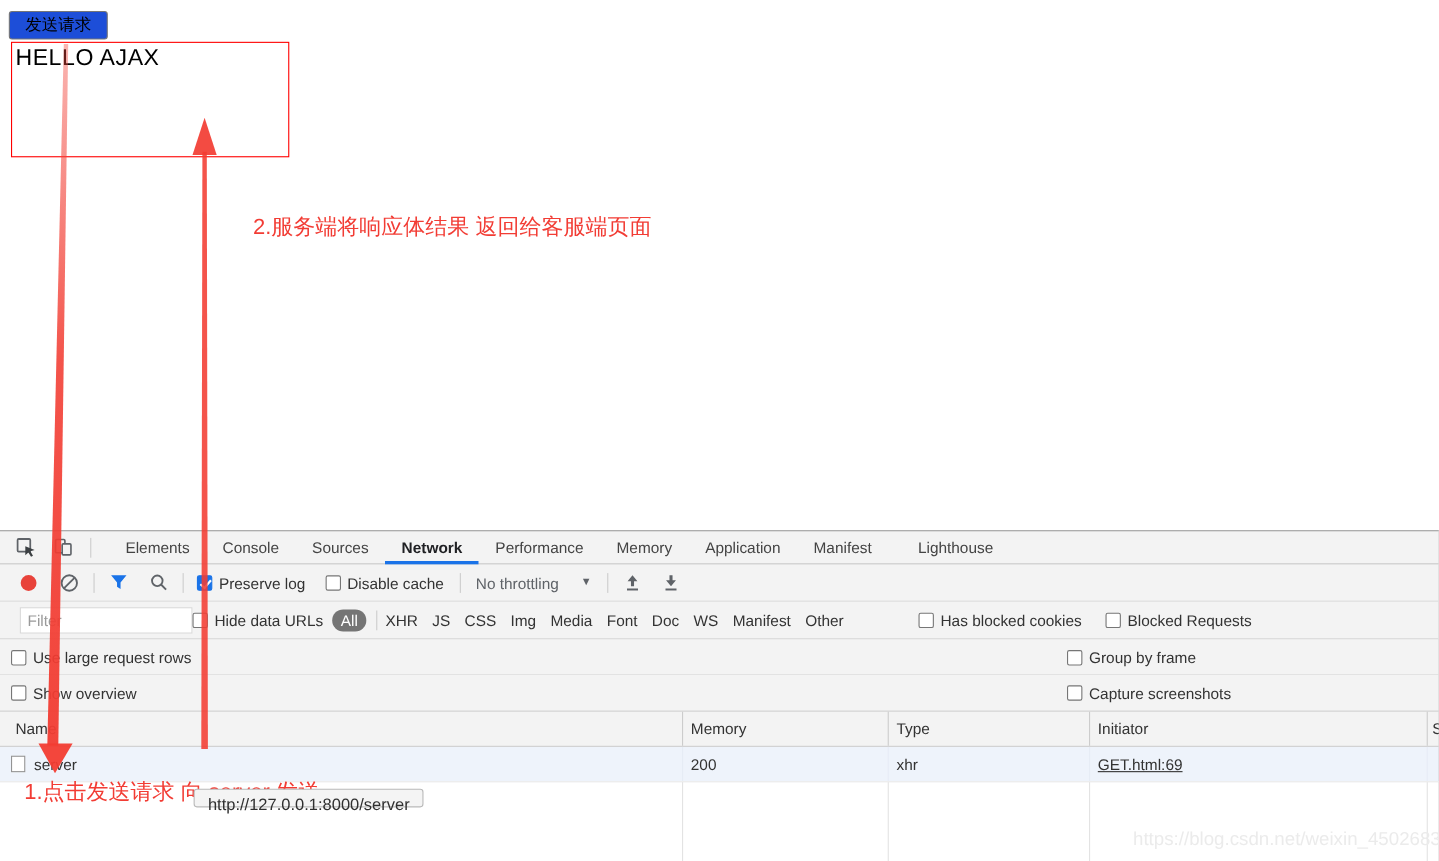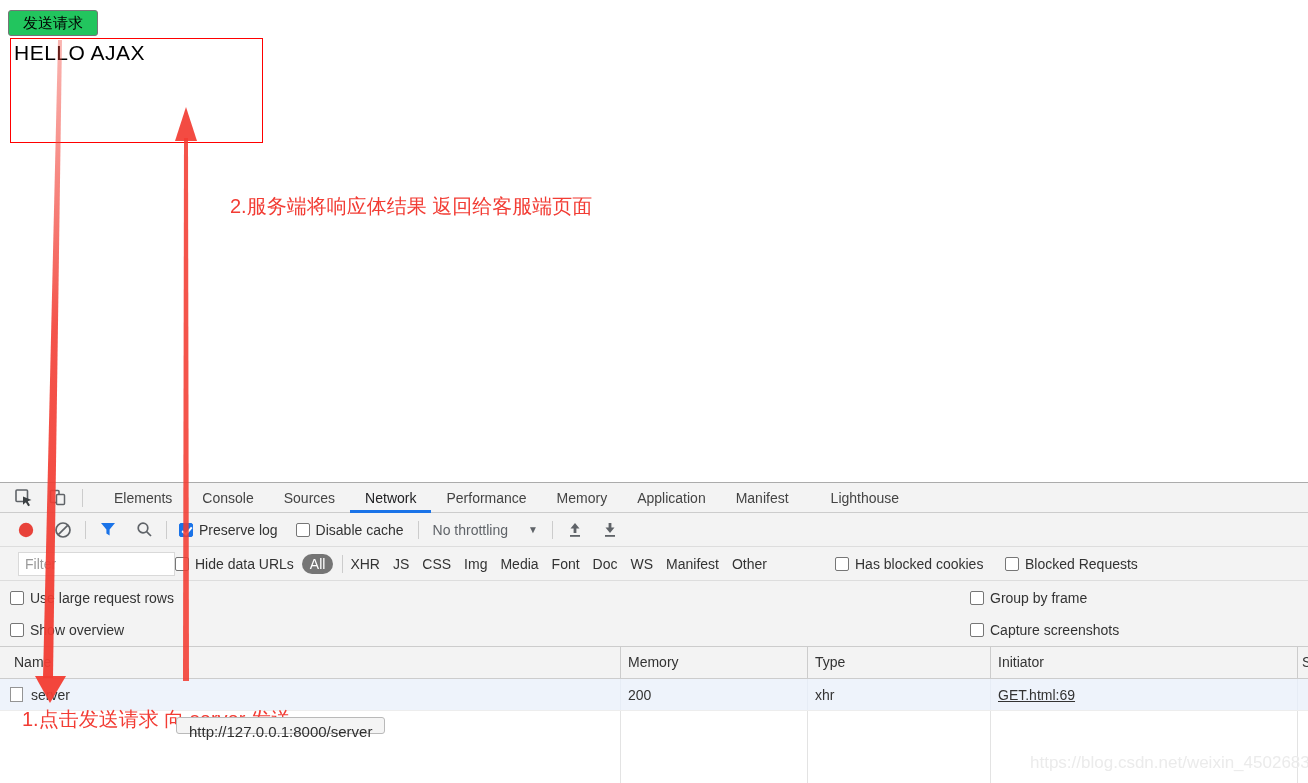--- a/index.html
+++ b/index.html
@@ -12,21 +12,21 @@
     color: #333;
   }
   .abs { position: absolute; }
 
   
   .send-btn {
     left: 8px; top: 10px;
     padding: 3px 14px;
     font-size: 15px;
     color: #000;
-    background: #22c55e;
+    background: #1d4ed8;
     border: 1px solid #767676;
     border-radius: 3px;
     line-height: 18px;
   }
   .result-box {
     left: 10px; top: 38px;
     width: 253px; height: 105px;
     border: 1px solid #ff0000;
   }
   .result-text {
@@ -70,21 +70,21 @@
     font-size: 14px;
   }
   .dt-row { display:flex; align-items:center; background:#f3f3f3; }
   .tabbar { height:30px; border-bottom:1px solid #ccc; padding-left:6px; }
   .tabbar .toolicon { width:34px; height:28px; display:flex; align-items:center; justify-content:center; }
   .vsep { width:1px; height:18px; background:#ccc; margin:0 8px; flex:none; }
   .tab {
     position:relative; height:30px; display:flex; align-items:center;
     padding: 0 15px; color:#444; cursor:default; flex:none;
   }
-  .tab.selected { color:#202124; }
+  .tab.selected { color:#202124;font-weight:bold; }
   .tab.selected::after {
     content:""; position:absolute; left:0; right:0; bottom:0; height:3px; background:#1a73e8;
   }
   .toolbar2 { height:34px; border-bottom:1px solid #ddd; padding-left:12px; }
   .toolbar3 { height:34px; border-bottom:1px solid #ddd; padding-left:18px; position:relative; }
   .opt-row  { height:32px; background:#f3f3f3; position:relative; padding-left:10px; }
   .opt-row2 { height:34px; background:#f3f3f3; position:relative; padding-left:10px; border-bottom:1px solid #ccc; }
 
   .icon-btn { width:28px; height:28px; display:flex; align-items:center; justify-content:center; flex:none; }
 

